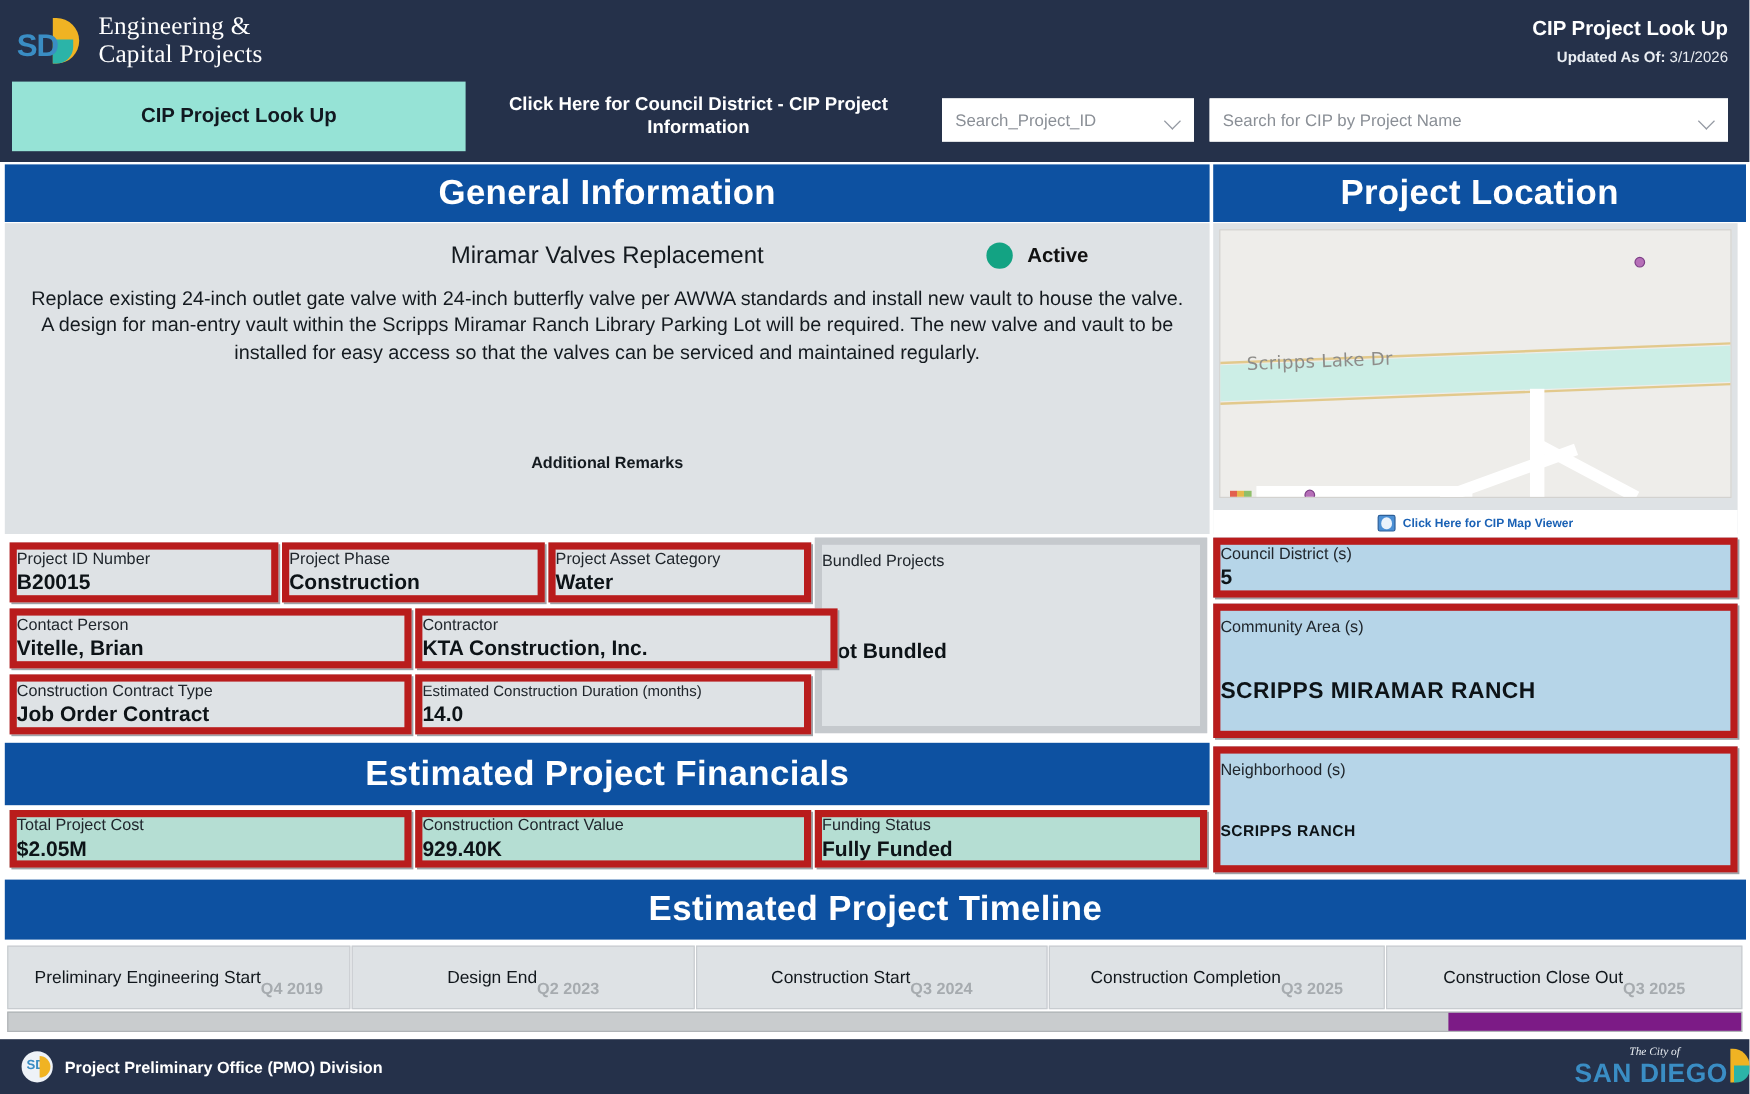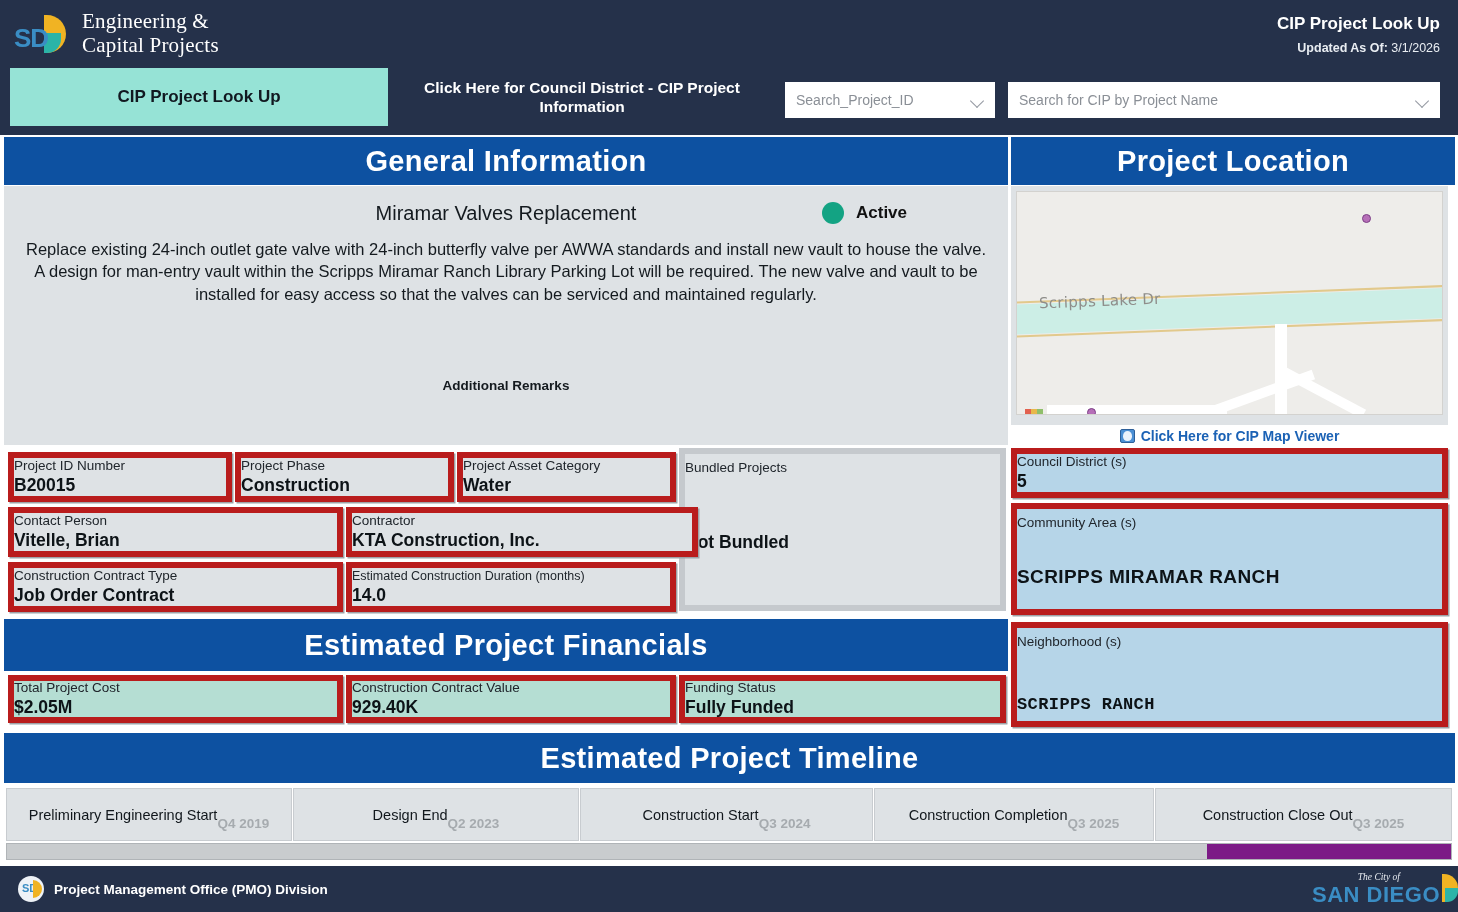--- a/index.html
+++ b/index.html
@@ -135,21 +135,21 @@
   #cDur      { left:346px; top:562px; width:330px; height:50px; }
   #cDur .k   { font-size:12.5px; }
 
   
   #cDistrict { left:1011px; top:448px; width:437px; height:50px; }
   #cCommunity{ left:1011px; top:503px; width:437px; height:112px;
                justify-content:flex-start; padding-top:6px; }
   #cCommunity .v { margin-top:36px; font-size:19px; letter-spacing:.4px; }
   #cNeighbor { left:1011px; top:622px; width:437px; height:105px;
                justify-content:flex-start; padding-top:6px; }
-  #cNeighbor .v { margin-top:46px; font-size:17px; letter-spacing:.4px;font-family:Liberation Mono, monospace; }
+  #cNeighbor .v { margin-top:36px; font-size:13px; letter-spacing:.4px; }
 
   
   #fCost  { left:8px;   top:675px; width:335px; height:48px; }
   #fValue { left:346px; top:675px; width:330px; height:48px; }
   #fFund  { left:679px; top:675px; width:327px; height:48px; }
 
   
   .map-shell {
     position:absolute; left:1011px; top:186px; width:437px; height:259px;
     background:#dee2e5; padding:5px;
@@ -195,21 +195,21 @@
   #pin2 { left:70px; top:216px; }
   .map-chip {
     position:absolute; left:8px; top:217px; width:18px; height:7px;
     background: linear-gradient(90deg,#e2614f 0 33%, #e8b84b 33% 66%, #8fbf6a 66% 100%);
   }
   .map-link {
     position:absolute; left:1011px; top:425px; width:437px; height:22px;
     display:flex; align-items:center; justify-content:center; gap:6px;
     background:#ffffff; cursor:pointer;
   }
-  .map-link .txt { color:#1b62b5; font-size:14px; font-weight:bold; }
+  .map-link .txt { color:#1b62b5; font-size:10px; font-weight:bold; }
   .globe-ic {
     width:15px; height:14px; position:relative;
     background:#4b8fd4; border:1px solid #2d5f99; border-radius:2px;
   }
   .globe-ic::after{
     content:""; position:absolute; left:2px; top:1px; width:9px; height:10px;
     background:#eaf2fb; border-radius:50% 50% 45% 45%;
   }
 
   
@@ -421,21 +421,21 @@
   <div class="hscroll">
     <div class="thumb"></div>
   </div>
 
   <div class="footer">
     <div class="foot-left">
       <div class="foot-badge">
         <span class="t">SD</span>
         <span class="w"></span>
       </div>
-      <span class="foot-txt">Project Management Office (PMO) Division</span>
+      <span class="foot-txt">Project Preliminary Office (PMO) Division</span>
     </div>
     <div class="foot-right">
       <div class="foot-city">The City of</div>
       <div class="foot-sd">
         <span class="w1">SAN DIEGO</span>
         <span class="swoosh"></span>
         <span class="swoosh2"></span>
       </div>
     </div>
   </div>

